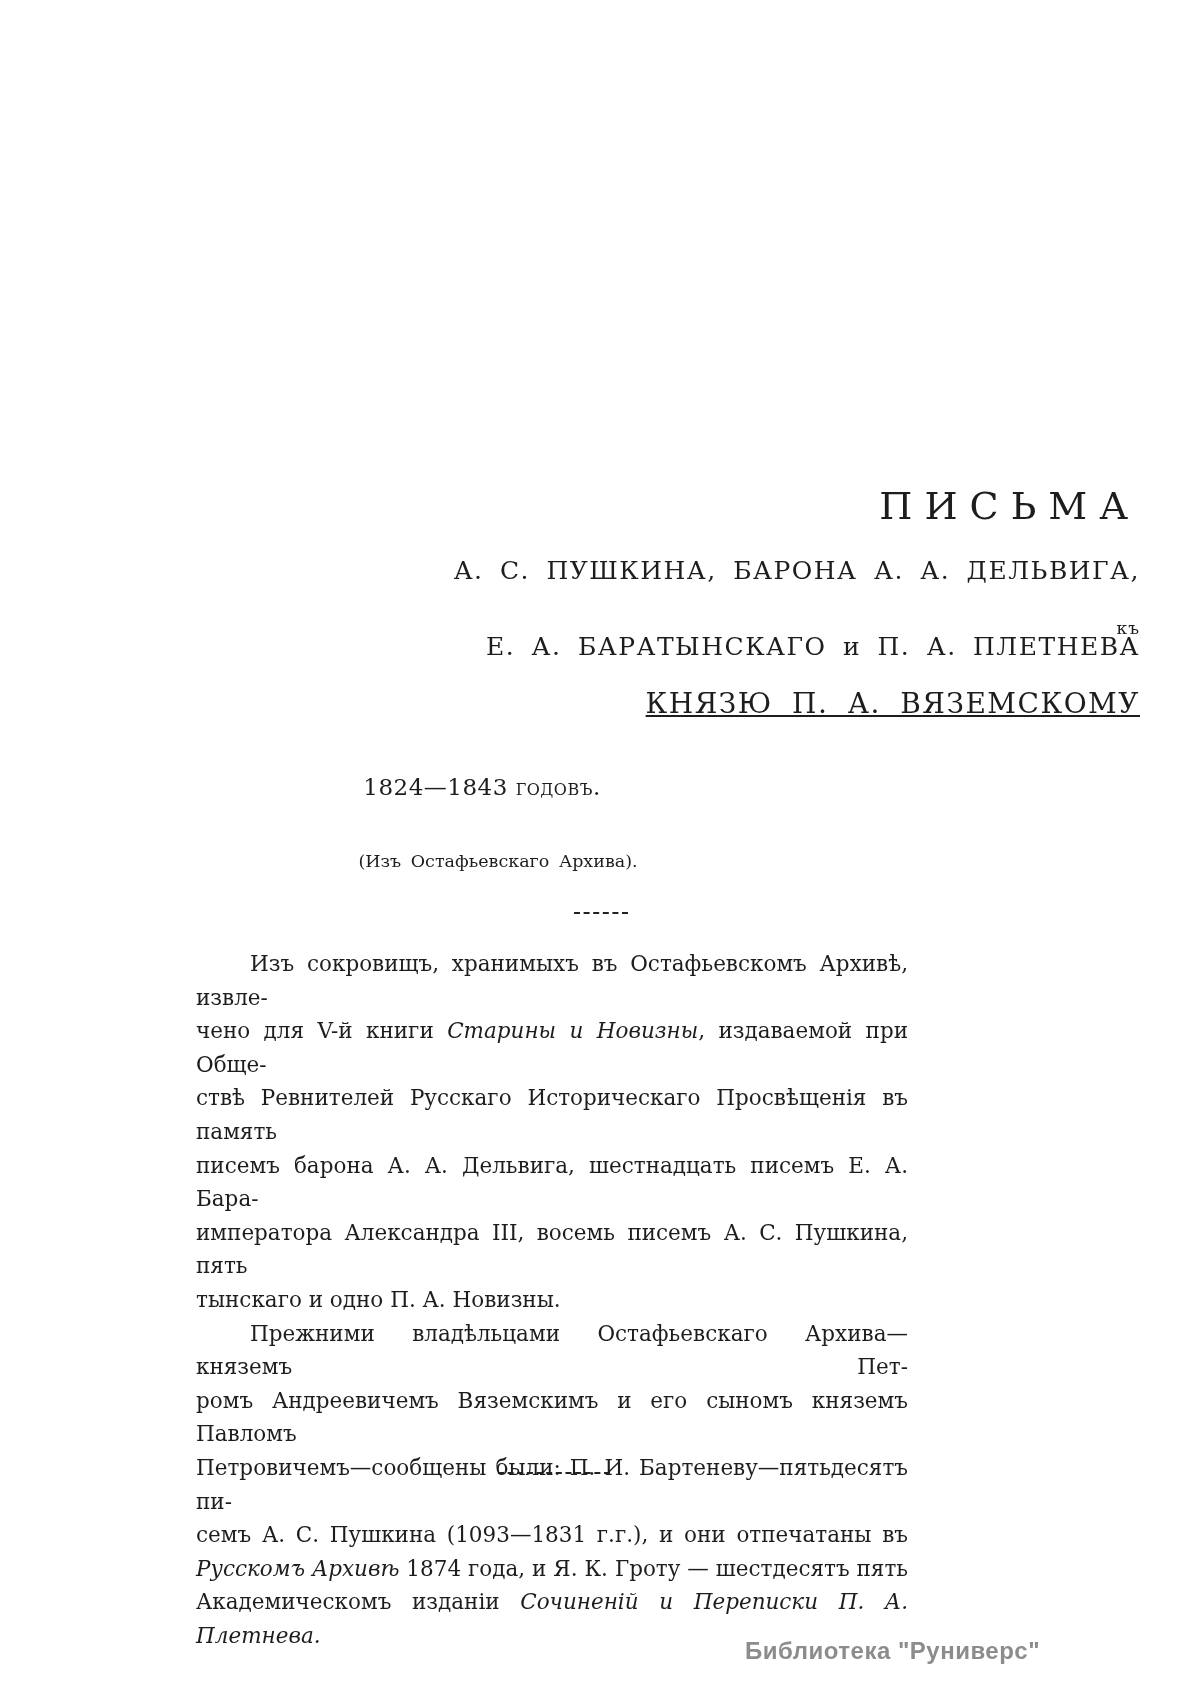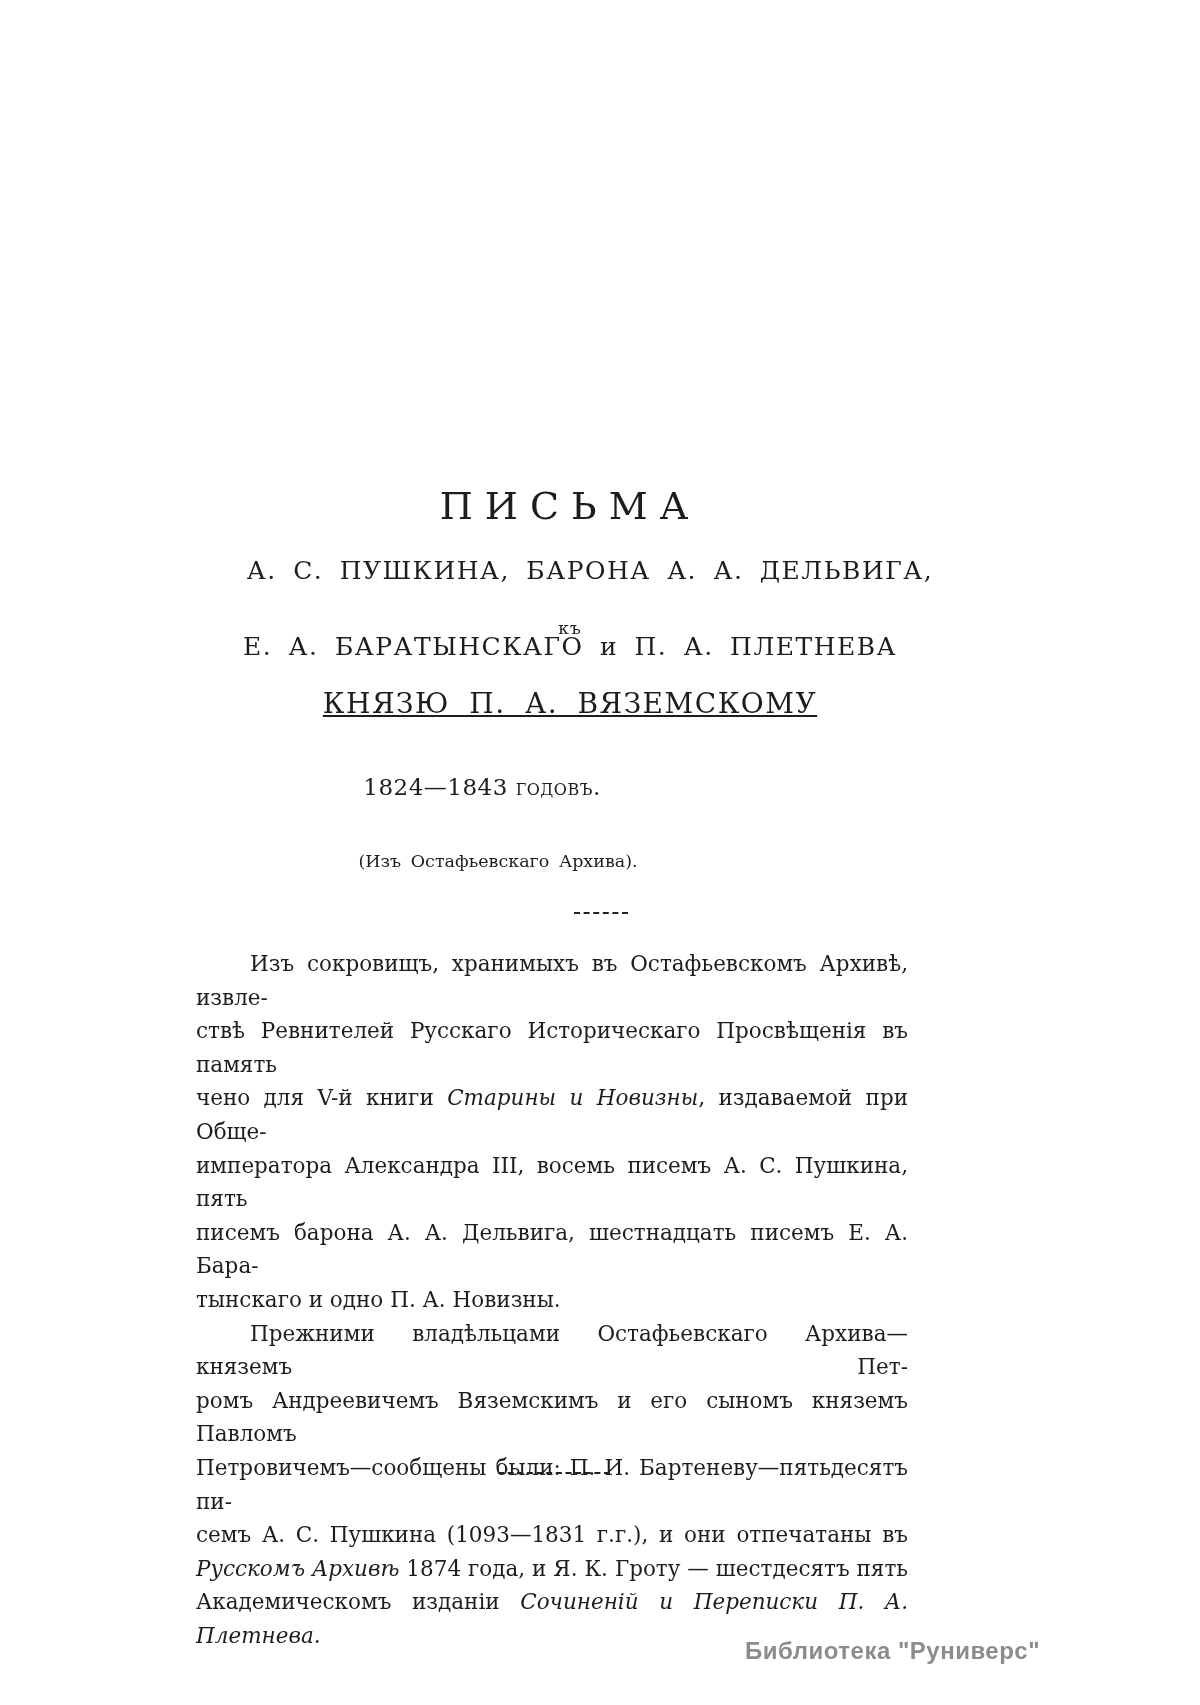--- a/index.html
+++ b/index.html
@@ -1,24 +1,24 @@
 <!DOCTYPE html>
 <html><head>
 <meta charset="utf-8">
 <style>
   html, body { margin:0; padding:0; background:#ffffff; }
   .page {
     position:relative; width:1200px; height:1705px; background:#ffffff;
     font-family:"DejaVu Serif", serif; color:#1d1d1d; overflow:hidden;
   }
-  .center-a { position:absolute; left:0; width:1140px; text-align:center; }
+  .center-a { position:absolute; left:0; width:1140px; text-align:right; }
   .center-b { position:absolute; left:0; width:964px; text-align:center; }
 
   .main-title   { top:484px; font-size:38px; letter-spacing:12px; font-weight:400; }
-  .authors-1    { top:556px; font-size:25px; letter-spacing:1.5px; word-spacing:7px;padding-left:20px; }
+  .authors-1    { top:556px; font-size:25px; letter-spacing:1.5px; word-spacing:7px; }
   .authors-2    { top:602px; font-size:25px; letter-spacing:1.5px; word-spacing:7px;margin-top:30px; }
   .preposition  { top:618px; font-size:17px; letter-spacing:1px; }
   .addressee    { top:687px; font-size:28px; letter-spacing:1.5px; word-spacing:9px;text-decoration:underline; }
   .years        { top:774px; font-size:23px; font-variant:small-caps; letter-spacing:0.5px; }
   .source-note  { top:851px; font-size:17.5px; word-spacing:4px;margin-left:16px; }
 
   .divider { position:absolute; border-top:2px dashed #222; height:0; }
   .divider-top    { top:912px;  left:574px; width:54px; }
   .divider-bottom { top:1472px; left:498px; width:112px; }
 
@@ -52,24 +52,24 @@
   <div class="center-a addressee">КНЯЗЮ П. А. ВЯЗЕМСКОМУ</div>
 
   <div class="center-b years">1824—1843 годовъ.</div>
 
   <div class="center-b source-note">(Изъ Остафьевскаго Архива).</div>
 
   <div class="divider divider-top"></div>
 
   <div class="body-text">
       <div class="body-line indent"><span>Изъ сокровищъ, хранимыхъ въ Остафьевскомъ Архивѣ, извле-</span></div>
+      <div class="body-line"><span>чено для V-й книги </span><span class="it">Старины и Новизны</span><span>, издаваемой при Обще-</span></div>
       <div class="body-line"><span>ствѣ Ревнителей Русскаго Историческаго Просвѣщенія въ память</span></div>
-      <div class="body-line"><span>чено для V-й книги </span><span class="it">Старины и Новизны</span><span>, издаваемой при Обще-</span></div>
+      <div class="body-line"><span>писемъ барона А. А. Дельвига, шестнадцать писемъ Е. А. Бара-</span></div>
       <div class="body-line"><span>императора Александра III, восемь писемъ А. С. Пушкина, пять</span></div>
-      <div class="body-line"><span>писемъ барона А. А. Дельвига, шестнадцать писемъ Е. А. Бара-</span></div>
       <div class="body-line last"><span>тынскаго и одно П. А. Новизны.</span></div>
       <div class="body-line indent"><span>Прежними владѣльцами Остафьевскаго Архива—княземъ Пет-</span></div>
       <div class="body-line"><span>ромъ Андреевичемъ Вяземскимъ и его сыномъ княземъ Павломъ</span></div>
       <div class="body-line"><span>Петровичемъ—сообщены были: П. И. Бартеневу—пятьдесятъ пи-</span></div>
       <div class="body-line"><span>семъ А. С. Пушкина (1093—1831 г.г.), и они отпечатаны въ</span></div>
       <div class="body-line"><span class="it">Русскомъ Архивѣ</span><span> 1874 года, и Я. К. Гроту — шестдесятъ пять</span></div>
       <div class="body-line"><span>Академическомъ изданіи </span><span class="it">Сочиненій и Переписки П. А. Плетнева.</span></div>
     </div>
 
   <div class="divider divider-bottom"></div>

